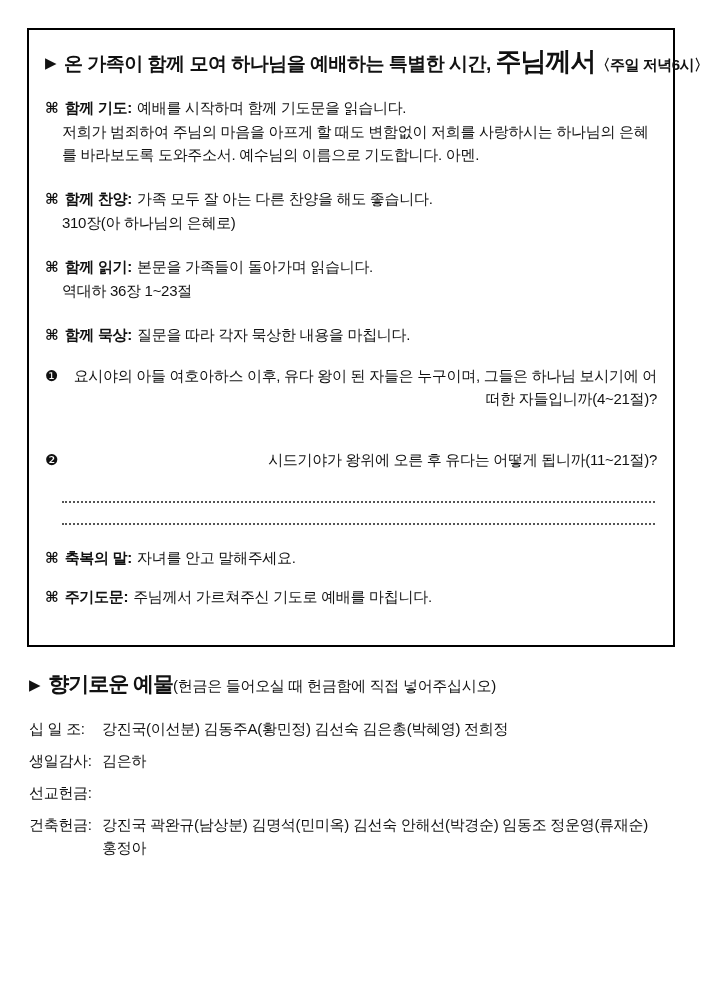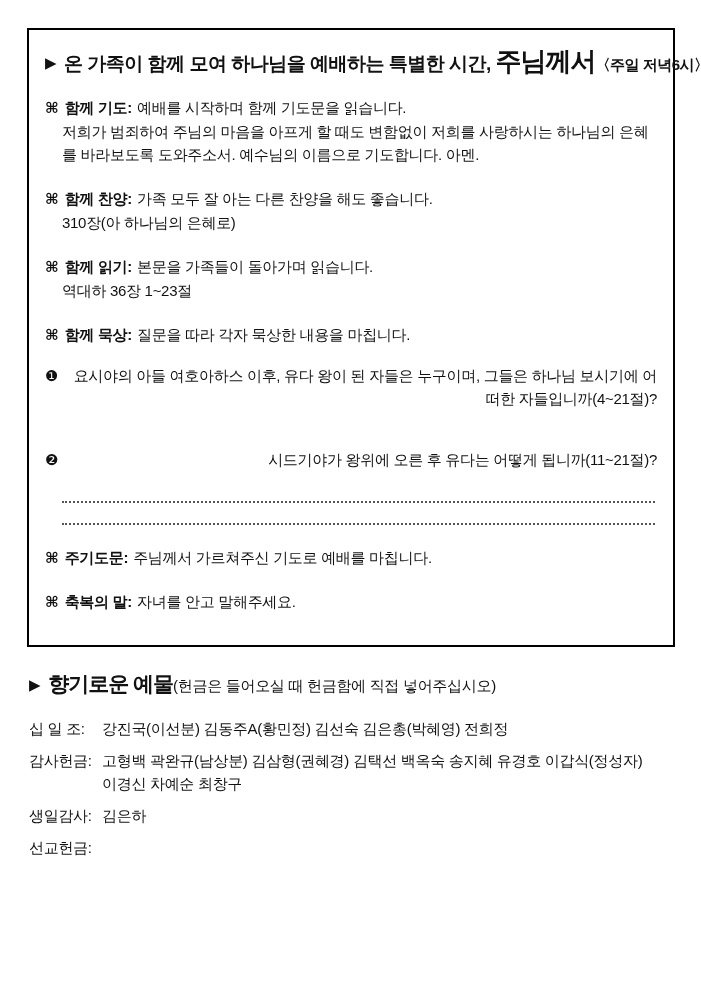--- a/index.html
+++ b/index.html
@@ -110,49 +110,49 @@
           <span class="q-text">시드기야가 왕위에 오른 후 유다는 어떻게 됩니까(11~21절)?</span>
         </div>
       </div>
     </div>
 
     <div class="section" style="margin-top:30px;">
       <div class="dotline"></div>
       <div class="dotline"></div>
     </div>
 
+    <div class="section tight">
+      <div class="sec-head">
+        <span class="cmd">⌘</span><span class="sec-label">축복의 말:</span><span class="sec-text">자녀를 안고 말해주세요.</span>
+      </div>
+    </div>
+
     <div class="section">
       <div class="sec-head">
         <span class="cmd">⌘</span><span class="sec-label">주기도문:</span><span class="sec-text">주님께서 가르쳐주신 기도로 예배를 마칩니다.</span>
-      </div>
-    </div>
-
-    <div class="section tight">
-      <div class="sec-head">
-        <span class="cmd">⌘</span><span class="sec-label">축복의 말:</span><span class="sec-text">자녀를 안고 말해주세요.</span>
       </div>
     </div>
 
   </div>
 
   <div class="offer-title">
     <span class="marker">▶</span><span class="t-main">향기로운 예물</span><span>(헌금은 들어오실 때 헌금함에 직접 넣어주십시오)</span>
   </div>
 
   <div class="offer-rows">
     <div class="offer-row">
       <span class="offer-label">십 일 조:</span>
       <span class="offer-names">강진국(이선분) 김동주A(황민정) 김선숙 김은총(박혜영) 전희정</span>
     </div>
     <div class="offer-row">
-      <span class="offer-label">감사헌금:</span>
-      <span class="offer-names">고형백 곽완규(남상분) 김삼형(권혜경) 김택선 백옥숙 송지혜 유경호 이갑식(정성자) 이경신 차예순 최창구</span>
-    </div>
-    <div class="offer-row">
       <span class="offer-label">생일감사:</span>
       <span class="offer-names">김은하</span>
     </div>
     <div class="offer-row">
       <span class="offer-label">선교헌금:</span>
     </div>
+    <div class="offer-row">
+      <span class="offer-label">건축헌금:</span>
+      <span class="offer-names">강진국 곽완규(남상분) 김명석(민미옥) 김선숙 안해선(박경순) 임동조 정운영(류재순) 홍정아</span>
+    </div>
   </div>
 
 </div>
 
 </body></html>

